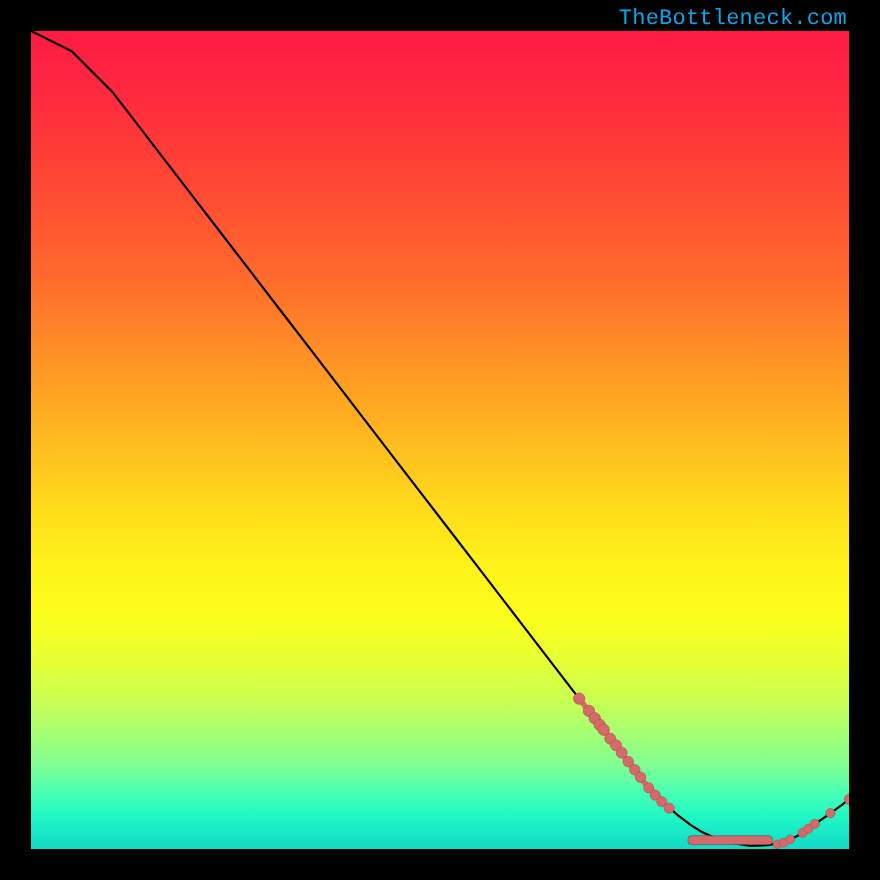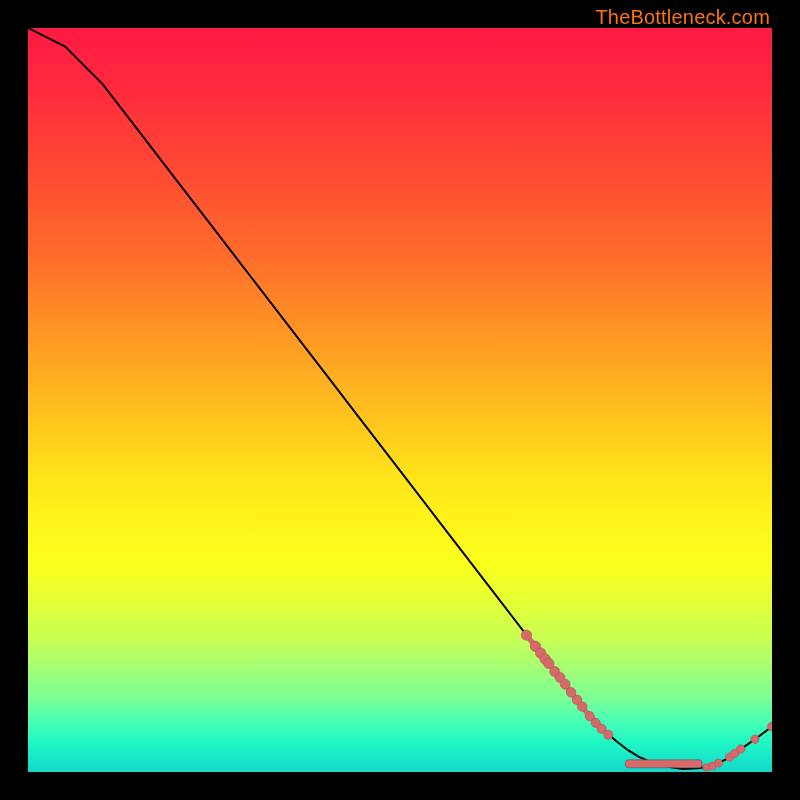--- a/index.html
+++ b/index.html
@@ -50,23 +50,23 @@
   }
   .curve, .dots {
     position: absolute;
     inset: 0;
     pointer-events: none;
   }
   .watermark {
     position: absolute;
     top: 6px;
     right: 30px;
-    font-family: Liberation Sans, sans-serif;
+    font-family: Liberation Mono, monospace;
     font-size: 20px;
-    color: #f97316;
+    color: #0ea5e9;
     letter-spacing: 0.2px;
     user-select: none;
   }
 </style>
 </head>
 <body>
 
 <div class="stage">
   <div class="watermark">TheBottleneck.com</div>
   <div class="plot">

